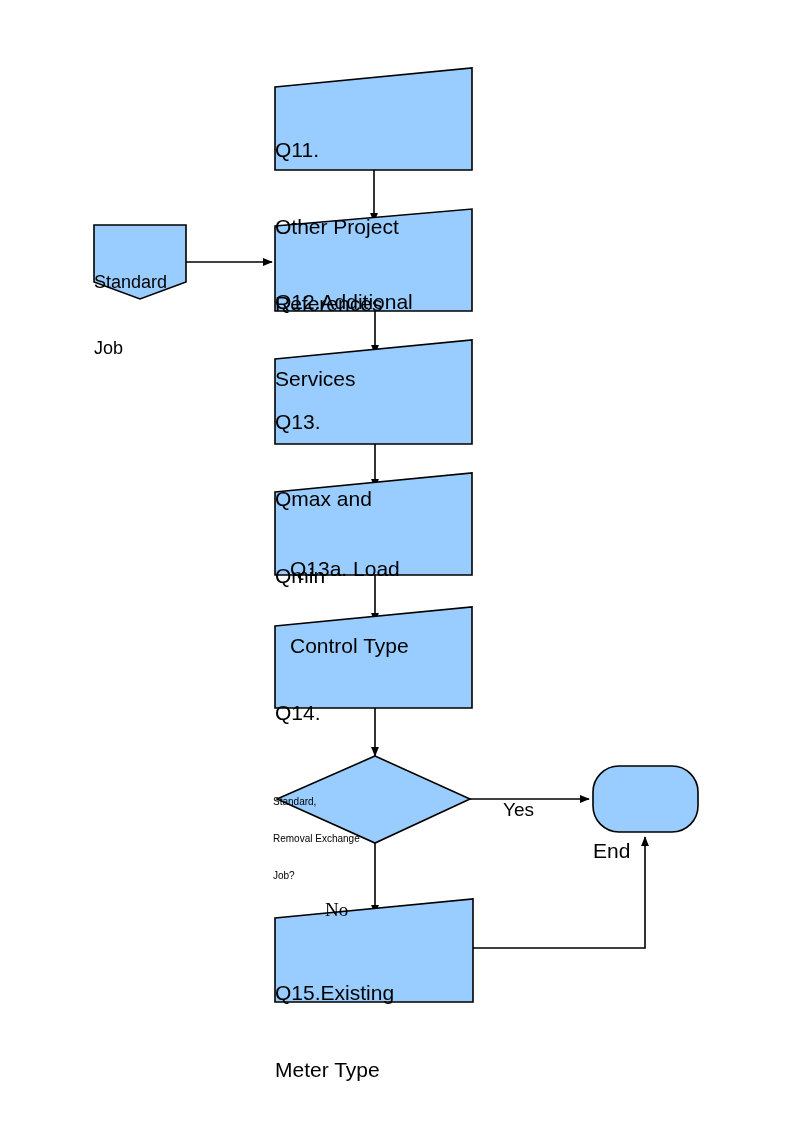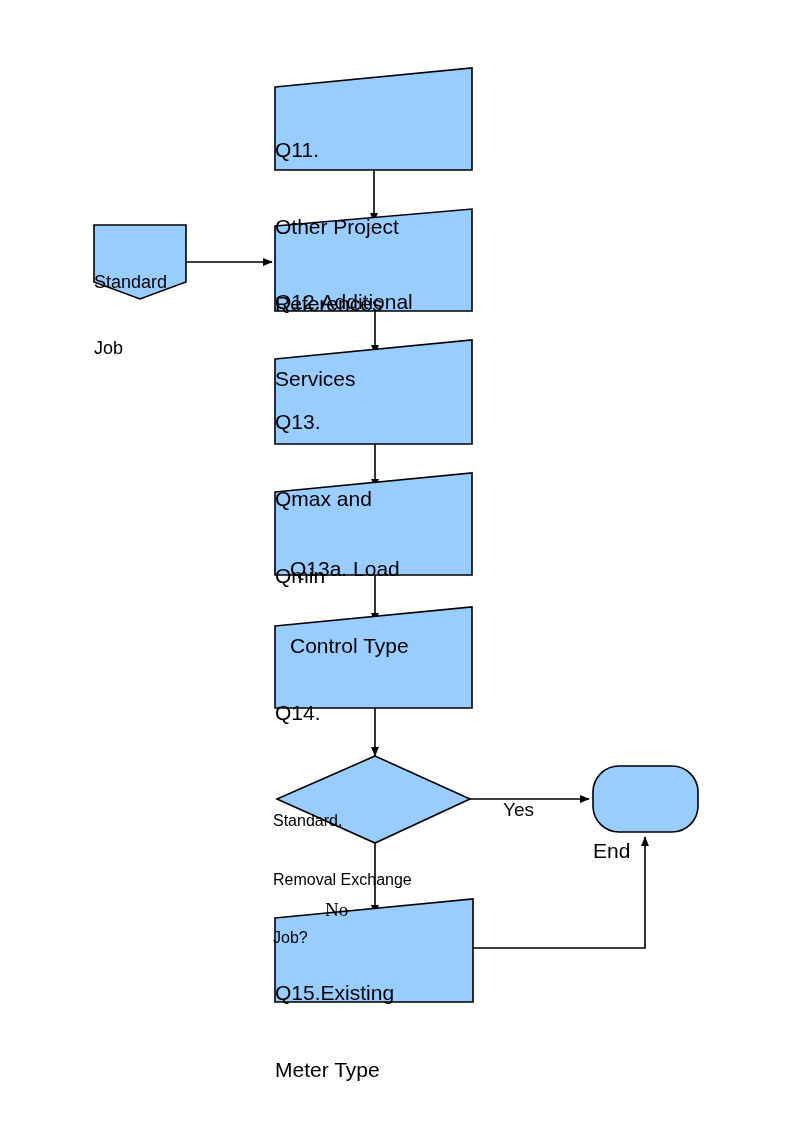--- a/index.html
+++ b/index.html
@@ -25,21 +25,21 @@
     position: absolute;
     text-align: left;
     color: #000000;
     font-family: "Liberation Sans", sans-serif;
     white-space: pre;
     pointer-events: none;
     line-height: 1.22;
   }
   .label-lg { font-size: 21px; }
   .label-md { font-size: 18px; }
-  .label-sm { font-size: 16px; }
+  .label-sm { font-size: 10px; }
   .edge-label {
     position: absolute;
     font-size: 19px;
     color: #000000;
     font-family: "Liberation Sans", sans-serif;
     white-space: pre;
     margin-top: 28px;
   }
 </style>
 </head>

